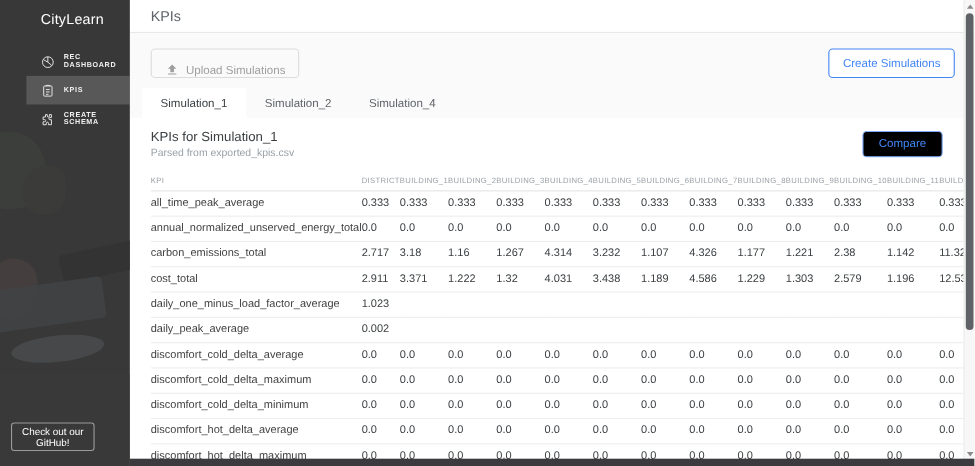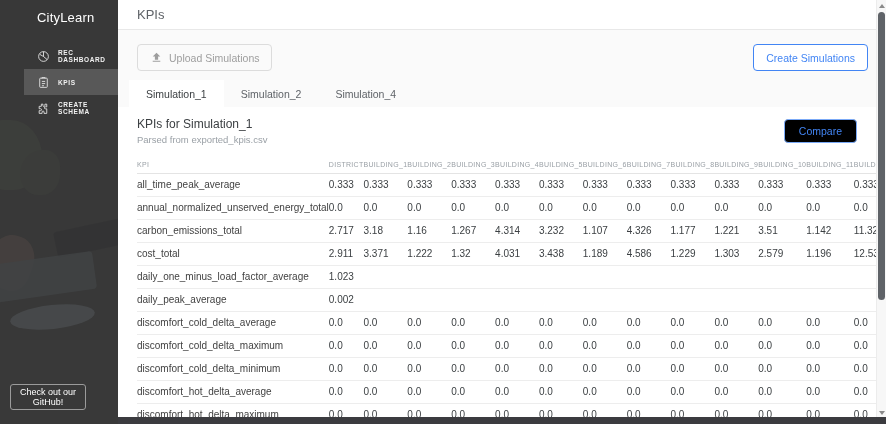--- a/index.html
+++ b/index.html
@@ -46,21 +46,21 @@
   
   .main { position:absolute; left:118px; top:0; right:0; bottom:0; background:#fafafa; }
   .topbar { height:30px; background:#fff; border-bottom:1px solid #e8e8e8;
     display:flex; align-items:center; padding-left:19px; }
   .topbar-title { font-size:13px; color:#5f6368; }
 
   .toolbar { position:relative; height:38px; }
   .upload-btn { position:absolute; left:19px; top:14px; height:27px; padding:0 12px;
     border:1px solid #dcdcdc; border-radius:4px; background:transparent;
     color:#9e9e9e; font-size:10.5px; font-family:inherit; display:flex;
-    align-items:center; gap:6px; }
+    align-items:flex-end; gap:6px; }
   .upload-btn svg { width:13px; height:13px; fill:#9e9e9e; }
   .select-btn { position:absolute; right:18px; top:14px; height:27px; padding:0 12px;
     border:1px solid #4285f4; border-radius:4px; background:#fff; color:#4285f4;
     font-size:10.5px; font-family:inherit; cursor:pointer; }
 
   .tabs { display:flex; margin-top:12px; padding-left:11px; }
   .tab { height:27px; padding:0 17px; display:flex; align-items:center;
     font-size:10.5px; color:#5f6368; cursor:pointer; }
   .tab.active { background:#fff; color:#3c4043; }
 
@@ -225,21 +225,21 @@
                 <td>2.717</td>
                 <td>3.18</td>
                 <td>1.16</td>
                 <td>1.267</td>
                 <td>4.314</td>
                 <td>3.232</td>
                 <td>1.107</td>
                 <td>4.326</td>
                 <td>1.177</td>
                 <td>1.221</td>
-                <td>3.51</td>
+                <td>2.38</td>
                 <td>1.142</td>
                 <td>11.322</td>
               </tr>
               <tr>
                 <td class="kpi-label">cost_total</td>
                 <td>2.911</td>
                 <td>3.371</td>
                 <td>1.222</td>
                 <td>1.32</td>
                 <td>4.031</td>

